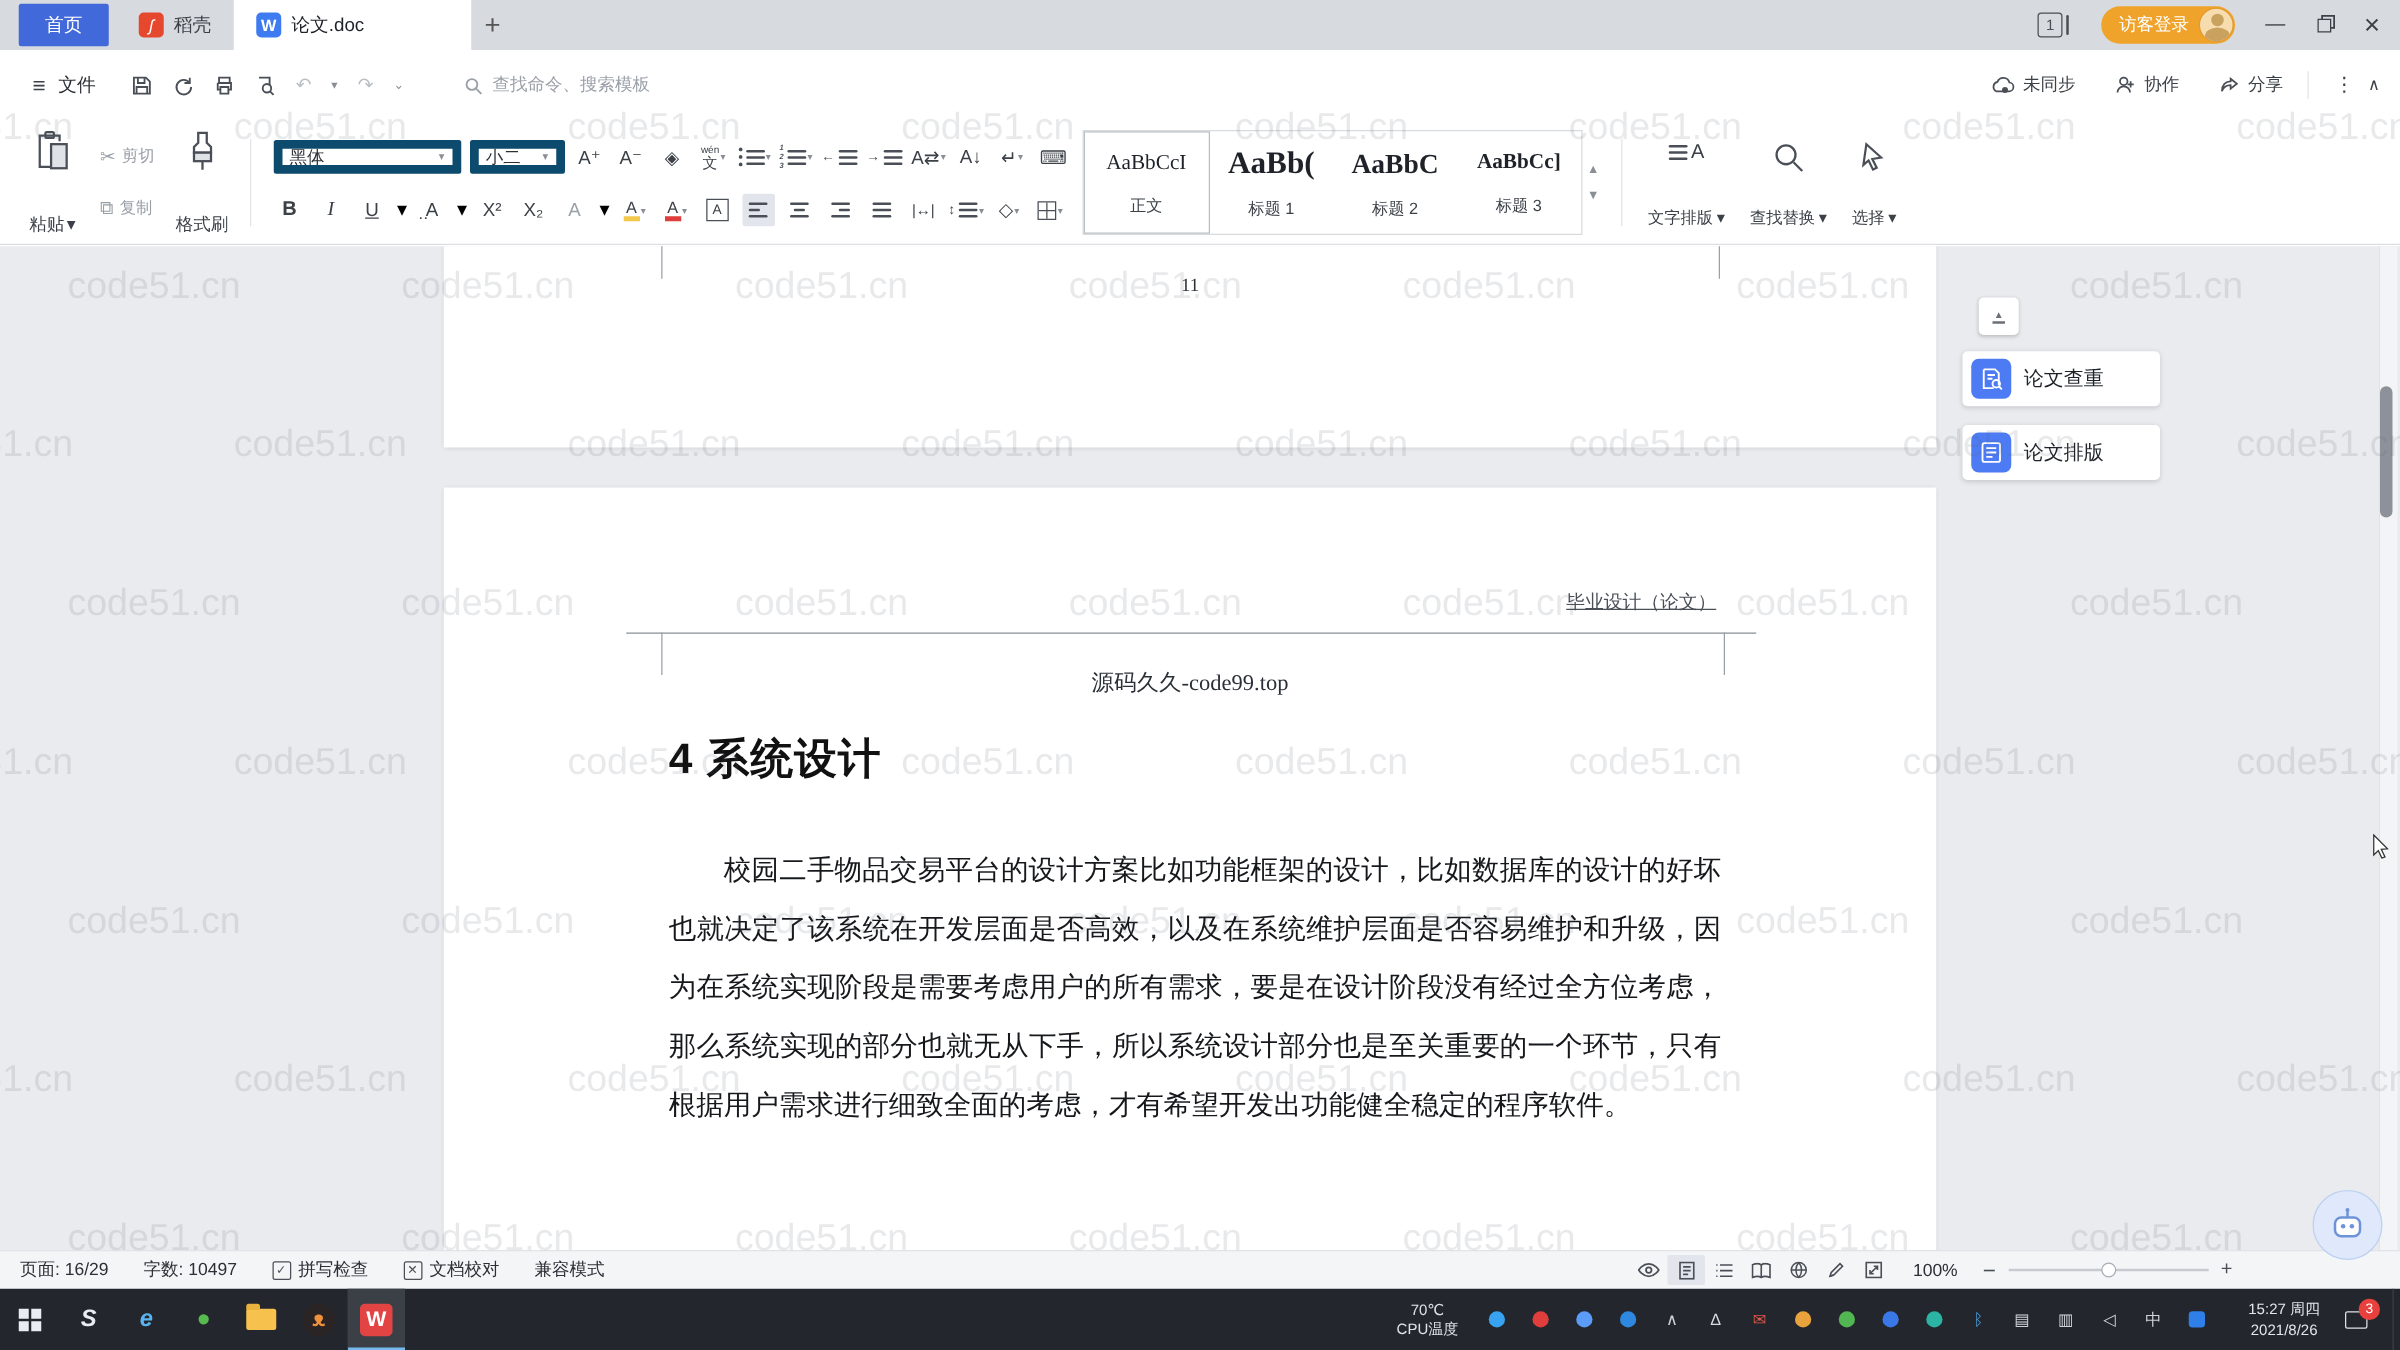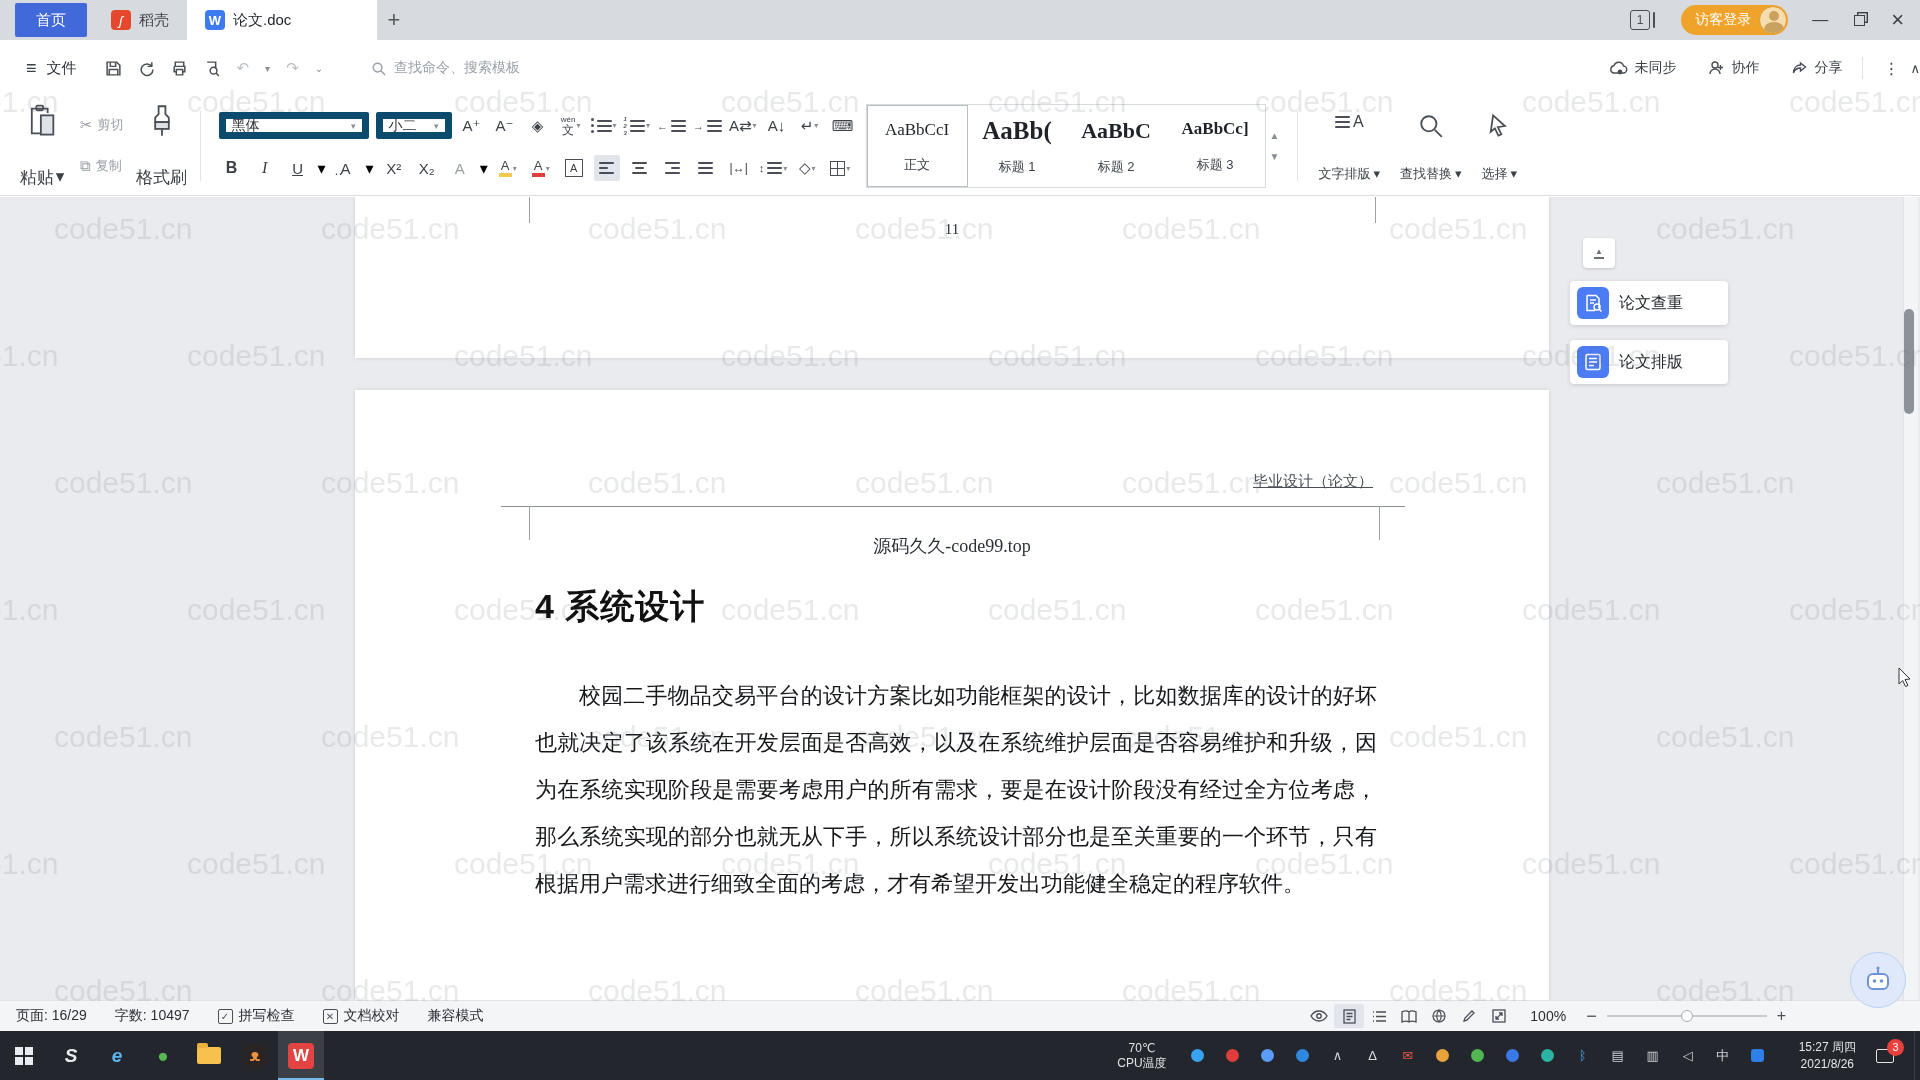--- a/index.html
+++ b/index.html
@@ -36,31 +36,31 @@
   .menubar{position:absolute;left:0;top:40px;width:1920px;height:56px;background:#fff;display:flex;align-items:center;font-size:15px;color:#2b2f36;}
   .hamburger{margin-left:26px;font-size:18px;color:#3c4148;}
   .file-lbl{margin-left:10px;}
   .qicons{display:flex;align-items:center;gap:16px;margin-left:28px;color:#4a4f57;}
   .qicons .dis{color:#b9bdc4;}
   .qicons .carat{font-size:10px;color:#8a8f96;}
   .ribbon-tabs{display:flex;align-items:center;margin-left:60px;gap:8px;}
   .rtab{padding:6px 16px;border-radius:16px;color:#2b2f36;cursor:default;}
   .rtab.active{background:var(--accent);color:#fff;}
   .msearch{display:flex;align-items:center;gap:8px;margin-left:48px;color:#9aa0a8;font-size:14px;}
-  .mright{display:flex;align-items:center;gap:10px;color:#3c4148;font-size:14px;}
+  .mright{display:flex;align-items:center;gap:10px;margin-right:16px;color:#3c4148;font-size:14px;}
   .mitem{display:flex;align-items:center;gap:6px;margin-left:22px;}
   .vdiv{width:1px;height:22px;background:#e1e3e6;margin:0 10px;}
   .mright .dots{font-size:16px;letter-spacing:1px;}
   .mright .fold{font-size:13px;}
 
   
   .toolbar{position:absolute;left:0;top:96px;width:1920px;height:100px;background:#fff;border-bottom:1px solid #dcdee1;display:flex;align-items:stretch;}
   .grp-clip{display:flex;align-items:stretch;padding:8px 0 4px 14px;gap:10px;}
   .bigbtn{display:flex;flex-direction:column;align-items:center;justify-content:space-between;width:56px;padding-bottom:2px;}
-  .bigbtn .blbl{font-size:17px;color:#3c4148;display:flex;align-items:flex-start;gap:2px;}
+  .bigbtn .blbl{font-size:14px;color:#3c4148;display:flex;align-items:flex-start;gap:2px;}
   .col2{display:flex;flex-direction:column;justify-content:space-around;padding-bottom:4px;}
   .smbtn{display:flex;align-items:center;gap:5px;font-size:13px;color:#9aa0a8;}
   .smbtn .g{font-size:15px;}
   .fmt-col{display:flex;flex-direction:column;justify-content:space-around;padding:8px 0 6px 8px;}
   .frow{display:flex;align-items:center;gap:7px;}
   .select{height:27px;border:7px solid #0c4a6e;border-radius:2px;display:flex;align-items:center;justify-content:space-between;padding:0 6px;font-size:14px;color:#2b2f36;background:#fff;}
   .select.fname{width:150px;}
   .select.fsize{width:76px;}
   .select .car{font-size:9px;color:#8a8f96;}
   .ibtn{min-width:26px;height:26px;display:flex;align-items:center;justify-content:center;color:#3c4148;font-size:15px;gap:1px;}

